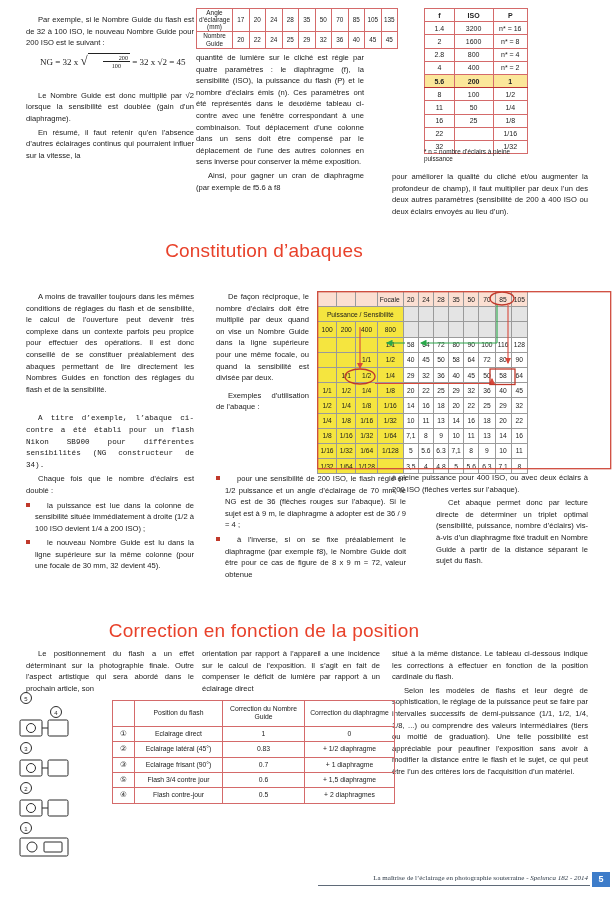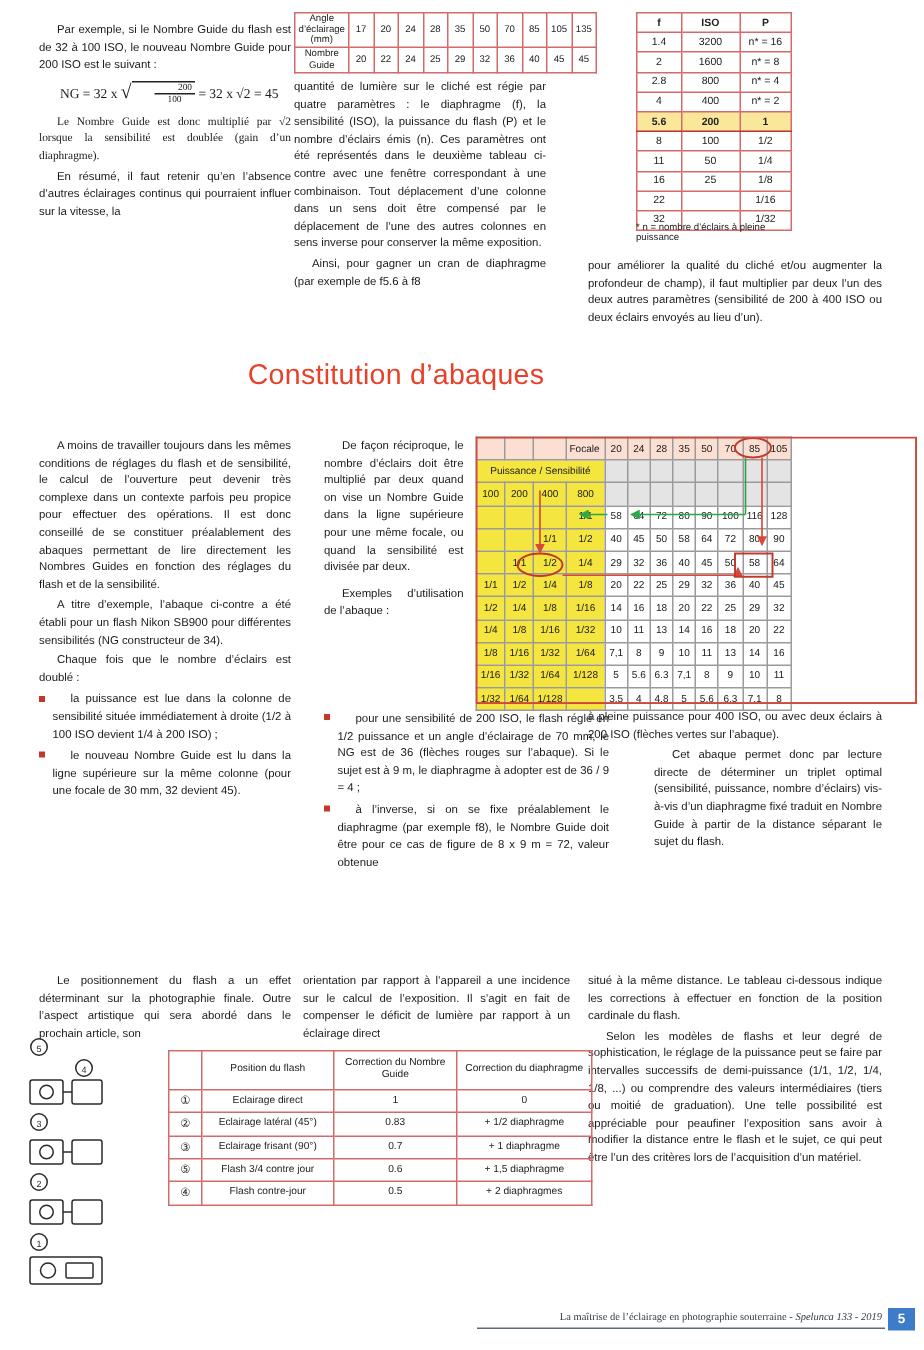--- a/index.html
+++ b/index.html
@@ -203,21 +203,21 @@
     </table>
   <div class="fiso-note">* n = nombre d’éclairs à pleine puissance</div>
 
   <div class="col" style="left:26px; top:14px; width:168px;">
     <p>Par exemple, si le Nombre Guide du flash est de 32 à 100 ISO, le nouveau Nombre Guide pour 200 ISO est le suivant :</p>
     <p class="noind math" style="text-indent:14px; margin-top:4px; font-size:9px; line-height:15px;">
       <span>NG = 32 x</span>
       <span style="font-size:13px;">√</span><span class="sqrt-box"><span class="frac"><span class="num">200</span><span>100</span></span></span>
       <span>= 32 x √2 = 45</span>
     </p>
-    <p style="margin-top:5px;font-family:Liberation Serif, serif;">Le Nombre Guide est donc multiplié par √2 lorsque la sensibilité est doublée (gain d’un diaphragme).</p>
+    <p style="margin-top:20px;">Le Nombre Guide est donc multiplié par √2 lorsque la sensibilité est doublée (gain d’un diaphragme).</p>
     <p style="margin-top:2px;">En résumé, il faut retenir qu’en l’absence d’autres éclairages continus qui pourraient influer sur la vitesse, la</p>
   </div>
 
   <div class="col" style="left:196px; top:52px; width:168px;">
     <p class="noind">quantité de lumière sur le cliché est régie par quatre paramètres : le diaphragme (f), la sensibilité (ISO), la puissance du flash (P) et le nombre d’éclairs émis (n). Ces paramètres ont été représentés dans le deuxième tableau ci-contre avec une fenêtre correspondant à une combinaison. Tout déplacement d’une colonne dans un sens doit être compensé par le déplacement de l’une des autres colonnes en sens inverse pour conserver la même exposition.</p>
     <p style="margin-top:2px;">Ainsi, pour gagner un cran de diaphragme (par exemple de f5.6 à f8</p>
   </div>
 
   <div class="col" style="left:392px; top:171px; width:196px;">
     <p class="noind">pour améliorer la qualité du cliché et/ou augmenter la profondeur de champ), il faut multiplier par deux l’un des deux autres paramètres (sensibilité de 200 à 400 ISO ou deux éclairs envoyés au lieu d’un).</p>
@@ -423,40 +423,41 @@
       <line x1="180" y1="14" x2="180" y2="52" stroke="#2aa84a" stroke-width="1.1"></line>
       <line x1="180" y1="52" x2="104" y2="52" stroke="#2aa84a" stroke-width="1.1" marker-end="url(#ar-green)"></line>
       <line x1="88" y1="52" x2="70" y2="52" stroke="#2aa84a" stroke-width="1.1" marker-end="url(#ar-green)"></line>
 
       <rect x="0.7" y="0.7" width="293" height="177" fill="none" stroke="#cf4a3c" stroke-width="1.3"></rect>
     </svg>
   </div>
 
   <div class="col" style="left:26px; top:291px; width:168px;">
     <p>A moins de travailler toujours dans les mêmes conditions de réglages du flash et de sensibilité, le calcul de l’ouverture peut devenir très complexe dans un contexte parfois peu propice pour effectuer des opérations. Il est donc conseillé de se constituer préalablement des abaques permettant de lire directement les Nombres Guides en fonction des réglages du flash et de la sensibilité.</p>
-    <p style="margin-top:2px;">A titre d’exemple, l’abaque ci-contre a été établi pour un flash Nikon SB900 pour différentes sensibilités (NG constructeur de 34).</p>
+    <p style="margin-top:18px;font-family:Liberation Mono, monospace;">A titre d’exemple, l’abaque ci-contre a été établi pour un flash Nikon SB900 pour différentes sensibilités (NG constructeur de 34).</p>
     <p style="margin-top:2px;">Chaque fois que le nombre d’éclairs est doublé :</p>
     <p class="bullet" style="margin-top:3px;">la puissance est lue dans la colonne de sensibilité située immédiatement à droite (1/2 à 100 ISO devient 1/4 à 200 ISO) ;</p>
     <p class="bullet" style="margin-top:3px;">le nouveau Nombre Guide est lu dans la ligne supérieure sur la même colonne (pour une focale de 30 mm, 32 devient 45).</p>
   </div>
 
   <div class="col" style="left:216px; top:291px; width:93px;">
     <p>De façon réciproque, le nombre d’éclairs doit être multiplié par deux quand on vise un Nombre Guide dans la ligne supérieure pour une même focale, ou quand la sensibilité est divisée par deux.</p>
     <p style="margin-top:6px;">Exemples d’utilisation de l’abaque :</p>
   </div>
   <div class="col" style="left:216px; top:473px; width:190px;">
     <p class="bullet">pour une sensibilité de 200 ISO, le flash réglé en 1/2 puissance et un angle d’éclairage de 70 mm, le NG est de 36 (flèches rouges sur l’abaque). Si le sujet est à 9 m, le diaphragme à adopter est de 36 / 9 = 4 ;</p>
     <p class="bullet" style="margin-top:3px;">à l’inverse, si on se fixe préalablement le diaphragme (par exemple f8), le Nombre Guide doit être pour ce cas de figure de 8 x 9 m = 72, valeur obtenue</p>
   </div>
 
   <div class="col" style="left:392px; top:472px; width:196px;">
     <p class="noind">à pleine puissance pour 400 ISO, ou avec deux éclairs à 200 ISO (flèches vertes sur l’abaque).</p>
     <p style="margin-top:2px;margin-left:44px;">Cet abaque permet donc par lecture directe de déterminer un triplet optimal (sensibilité, puissance, nombre d’éclairs) vis-à-vis d’un diaphragme fixé traduit en Nombre Guide à partir de la distance séparant le sujet du flash.</p>
   </div>
 
+  <div class="heading" style="top:620px;">Correction en fonction de la position</div>
 
   <div class="col" style="left:26px; top:648px; width:168px;">
     <p>Le positionnement du flash a un effet déterminant sur la photographie finale. Outre l’aspect artistique qui sera abordé dans le prochain article, son</p>
   </div>
   <div class="col" style="left:202px; top:648px; width:178px;">
     <p class="noind">orientation par rapport à l’appareil a une incidence sur le calcul de l’exposition. Il s’agit en fait de compenser le déficit de lumière par rapport à un éclairage direct</p>
   </div>
   <div class="col" style="left:392px; top:648px; width:196px;">
     <p class="noind">situé à la même distance. Le tableau ci-dessous indique les corrections à effectuer en fonction de la position cardinale du flash.</p>
     <p style="margin-top:2px;">Selon les modèles de flashs et leur degré de sophistication, le réglage de la puissance peut se faire par intervalles successifs de demi-puissance (1/1, 1/2, 1/4, 1/8, ...) ou comprendre des valeurs intermédiaires (tiers ou moitié de graduation). Une telle possibilité est appréciable pour peaufiner l’exposition sans avoir à modifier la distance entre le flash et le sujet, ce qui peut être l’un des critères lors de l’acquisition d’un matériel.</p>
@@ -539,17 +540,17 @@
       <td class="num">④</td>
       <td class="nm">Flash contre-jour</td>
       <td class="cg">0.5</td>
       <td class="cd">+ 2 diaphragmes</td>
     </tr>
   </tbody>
     </table>
 
   <div class="footer">
     <div class="footer-line"></div>
-    <div class="footer-txt"><span>La maîtrise de l’éclairage en photographie souterraine - </span><i>Spelunca 133 - 2019</i></div>
+    <div class="footer-txt"><span>La maîtrise de l’éclairage en photographie souterraine - </span><i>Spelunca 182 - 2014</i></div>
     <div class="footer-page">5</div>
   </div>
 
 </div>
 
 </body></html>

